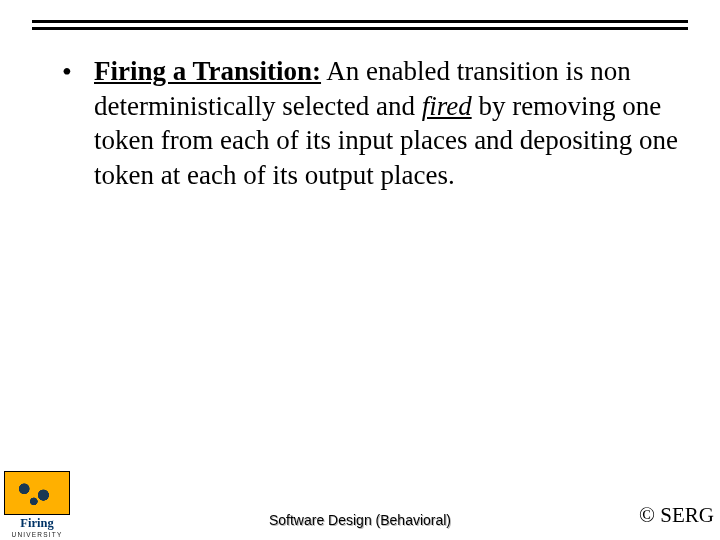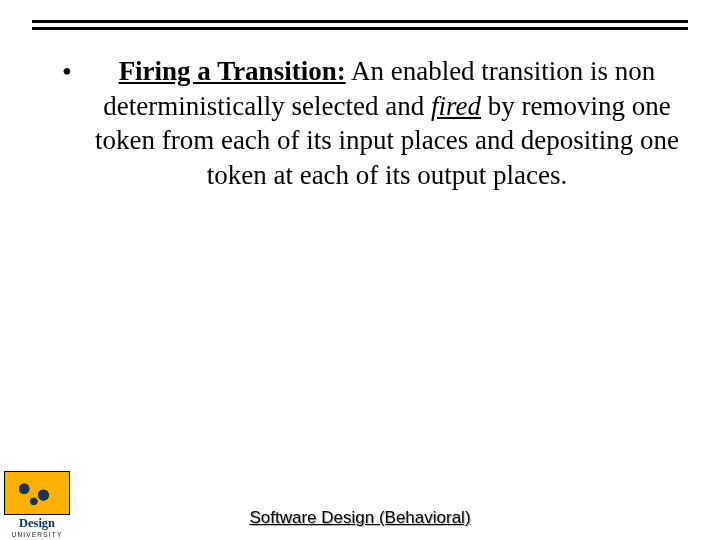--- a/index.html
+++ b/index.html
@@ -22,21 +22,20 @@
   .title-underline {
     margin: 4px 32px 0 32px;
     border-top: 3px solid #000;
     border-bottom: 3px solid #000;
     height: 10px;
   }
   .content {
     padding: 24px 40px 0 60px;
     font-size: 27px;
     line-height: 1.28;
-    text-align: center;
   }
   .bullet {
     position: relative;
     padding-left: 34px;
     margin-bottom: 4px;
   }
   .bullet::before {
     content: "•";
     position: absolute;
     left: 2px;
@@ -95,23 +94,22 @@
     letter-spacing: 1.2px;
     color: #222;
   }
   .footer-center {
     position: absolute;
     left: 0;
     right: 0;
     bottom: 12px;
     text-align: center;
     font-family: Arial, Helvetica, sans-serif;
-    font-size: 17px;
+    font-size: 14px;
     text-shadow: 1px 1px 0 #bbb;
-    text-decoration: underline;
   }
   .footer-right {
     position: absolute;
     right: 6px;
     bottom: 12px;
     font-family: "Times New Roman", serif;
     font-size: 21px;
   }
 </style>
 </head>
@@ -125,17 +123,18 @@
   <div class="bullet">
     <span class="term">Firing a Transition:</span><span>  An enabled transition is non deterministically selected and <span class="emu">fired</span> by removing one token from each of its input places and depositing one token at each of its output places.</span>
   </div>
 </div>
 
 <div class="footer">
   <div class="logo">
     <div class="logo-box">
       <div class="dragon"></div>
     </div>
-    <div class="logo-label">Design</div>
+    <div class="logo-label">Firing</div>
     <div class="logo-sub">UNIVERSITY</div>
   </div>
   <div class="footer-center">Software Design (Behavioral)</div>
+  <div class="footer-right">© SERG</div>
 </div>
 
 </body></html>

